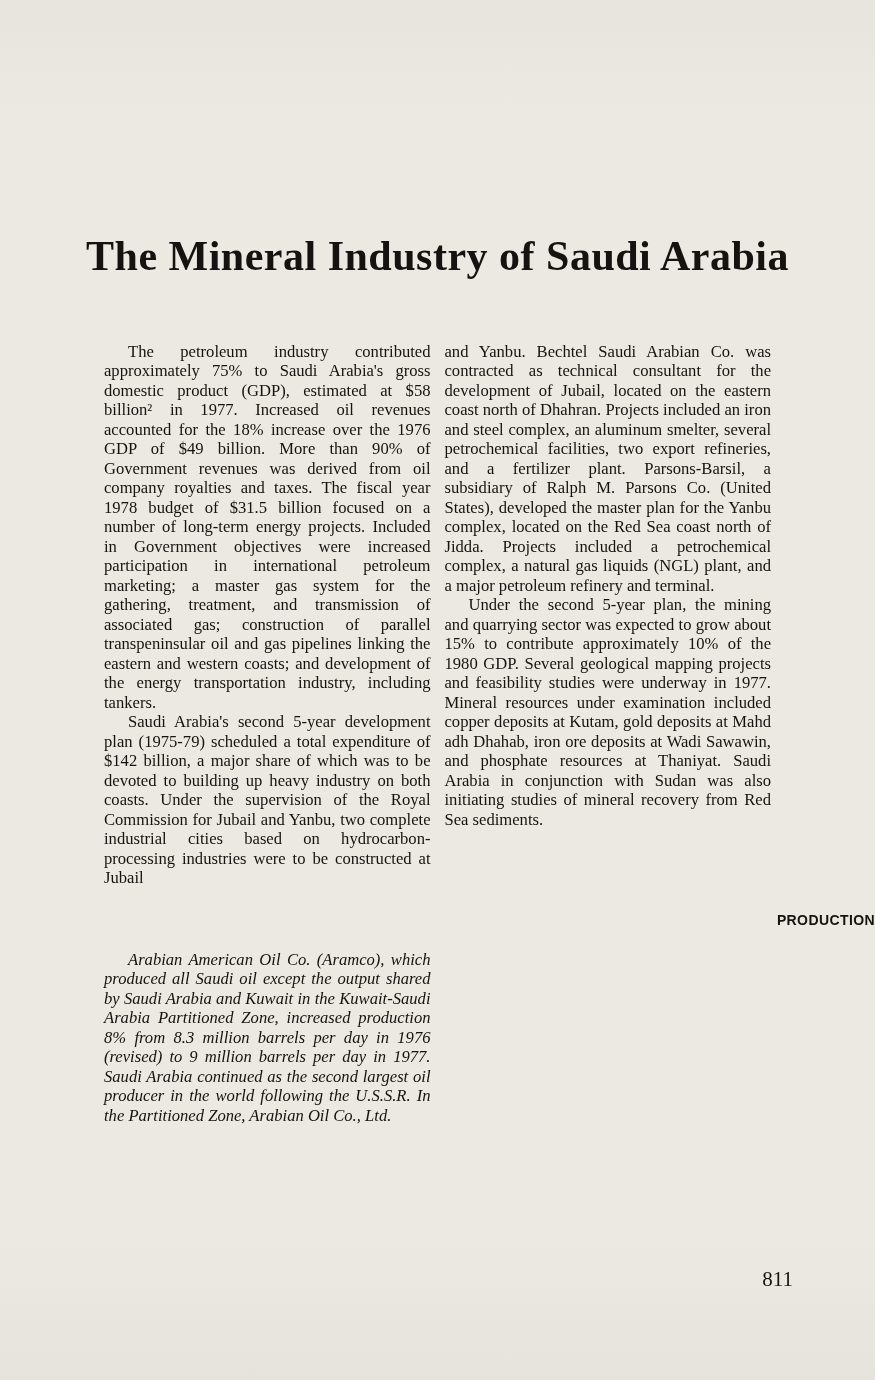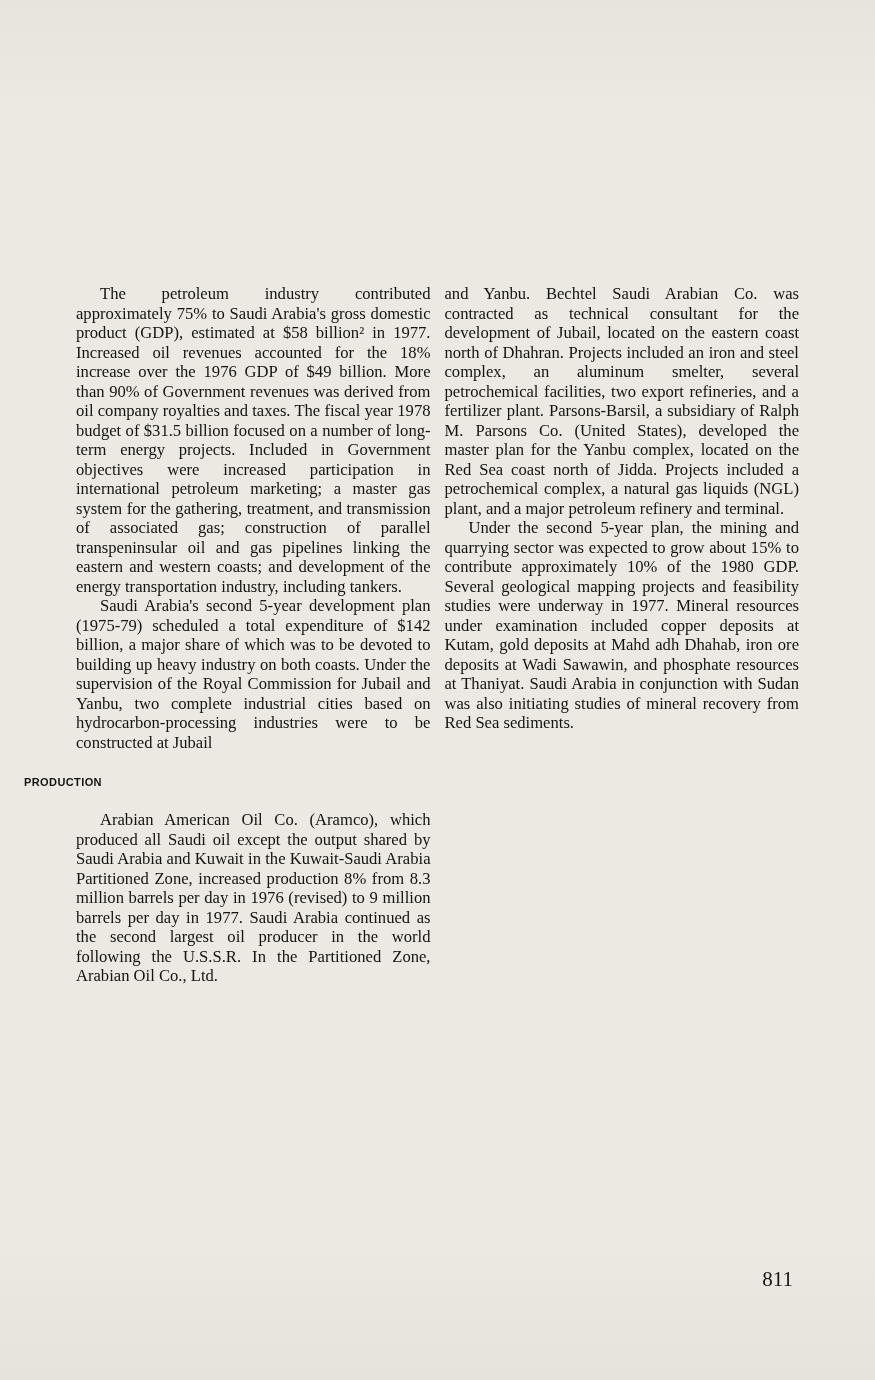--- a/index.html
+++ b/index.html
@@ -31,63 +31,64 @@
   }
   .byline {
     text-align: center;
     font-size: 19px;
     font-weight: bold;
     margin-top: 36px;
   }
   .columns {
     display: flex;
     gap: 14px;
-    padding: 0 76px;
+    padding: 0 104px;
     text-align: justify;
     font-size: 16.6px;
     line-height: 19.5px;
   }
   .columns.intro {
     margin-top: 56px;
   }
   .columns.production-body {
     margin-top: 22px;
+    font-style: italic;
   }
   .col {
     flex: 1 1 0;
     min-width: 0;
   }
   .col p {
     margin: 0;
   }
   .col p.indent {
     text-indent: 24px;
   }
   .section-heading {
-    text-align: left;
+    text-align: right;
     font-family: "Liberation Sans", sans-serif;
     font-weight: bold;
-    font-size: 11px;
+    font-size: 14px;
     letter-spacing: 0.4px;
     margin-top: 24px;
-    margin-left: 24px;
   }
   .page-number {
     position: absolute;
     right: 82px;
     bottom: 88px;
     font-size: 21px;
     font-weight: normal;
   }
 </style>
 </head>
 <body>
 
 <div class="page">
 
+  <h1 class="title">The Mineral Industry of Saudi Arabia</h1>
 
 
   <div class="columns intro">
     <div class="col">
       <p class="indent">The petroleum industry contributed approximately 75% to Saudi Arabia's gross domestic product (GDP), estimated at $58 billion² in 1977. Increased oil revenues accounted for the 18% increase over the 1976 GDP of $49 billion. More than 90% of Government revenues was derived from oil company royalties and taxes. The fiscal year 1978 budget of $31.5 billion focused on a number of long-term energy projects. Included in Government objectives were increased participation in international petroleum marketing; a master gas system for the gathering, treatment, and transmission of associated gas; construction of parallel transpeninsular oil and gas pipelines linking the eastern and western coasts; and development of the energy transportation industry, including tankers.</p>
       <p class="indent">Saudi Arabia's second 5-year development plan (1975-79) scheduled a total expenditure of $142 billion, a major share of which was to be devoted to building up heavy industry on both coasts. Under the supervision of the Royal Commission for Jubail and Yanbu, two complete industrial cities based on hydrocarbon-processing industries were to be constructed at Jubail</p>
     </div>
     <div class="col">
       <p>and Yanbu. Bechtel Saudi Arabian Co. was contracted as technical consultant for the development of Jubail, located on the eastern coast north of Dhahran. Projects included an iron and steel complex, an aluminum smelter, several petrochemical facilities, two export refineries, and a fertilizer plant. Parsons-Barsil, a subsidiary of Ralph M. Parsons Co. (United States), developed the master plan for the Yanbu complex, located on the Red Sea coast north of Jidda. Projects included a petrochemical complex, a natural gas liquids (NGL) plant, and a major petroleum refinery and terminal.</p>
       <p class="indent">Under the second 5-year plan, the mining and quarrying sector was expected to grow about 15% to contribute approximately 10% of the 1980 GDP. Several geological mapping projects and feasibility studies were underway in 1977. Mineral resources under examination included copper deposits at Kutam, gold deposits at Mahd adh Dhahab, iron ore deposits at Wadi Sawawin, and phosphate resources at Thaniyat. Saudi Arabia in conjunction with Sudan was also initiating studies of mineral recovery from Red Sea sediments.</p>

